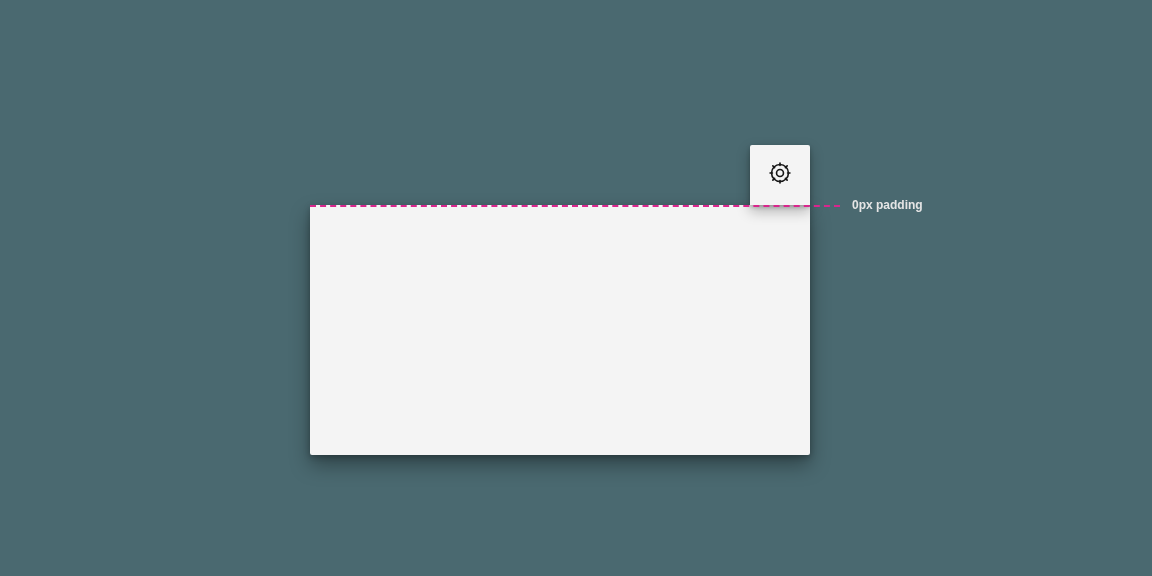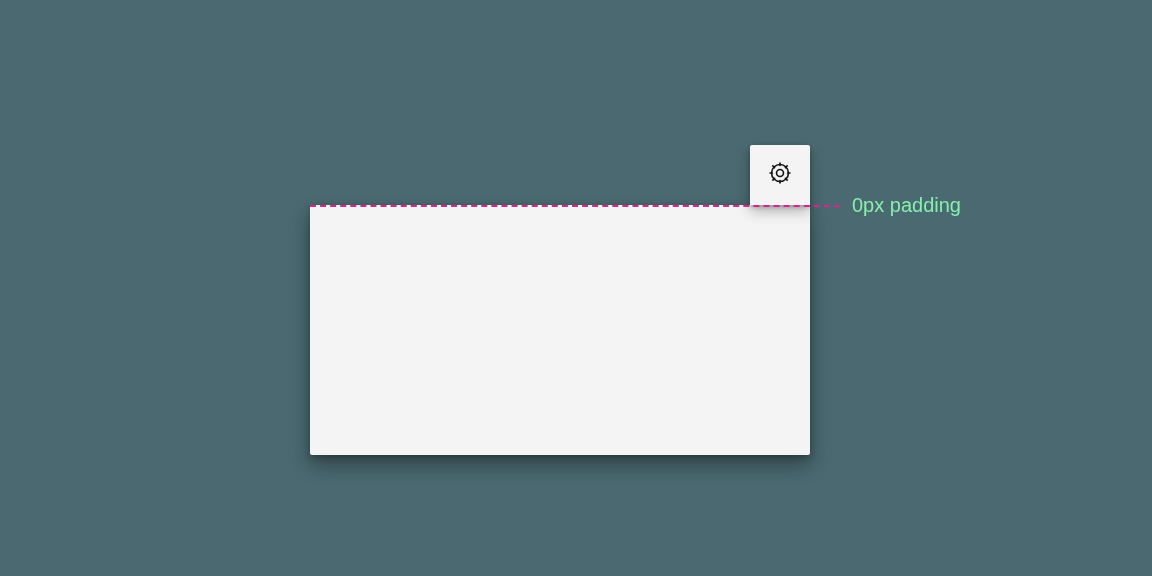--- a/index.html
+++ b/index.html
@@ -57,24 +57,24 @@
       top: 205px;
       width: 530px;
       height: 0;
       border-top: 2px dashed #d9268d;
       z-index: 5;
     }
     .annotation {
       position: absolute;
       left: 852px;
       top: 195px;
-      color: #86efac;
-      font-size: 20px;
+      color: #e5e5e5;
+      font-size: 12px;
       line-height: 20px;
-      font-weight: 400;
+      font-weight: 700;
       white-space: nowrap;
       z-index: 6;
     }
   </style>
 </head>
 <body>
 
 <div class="stage">
   <div class="panel">
     <div class="gear-tab">

